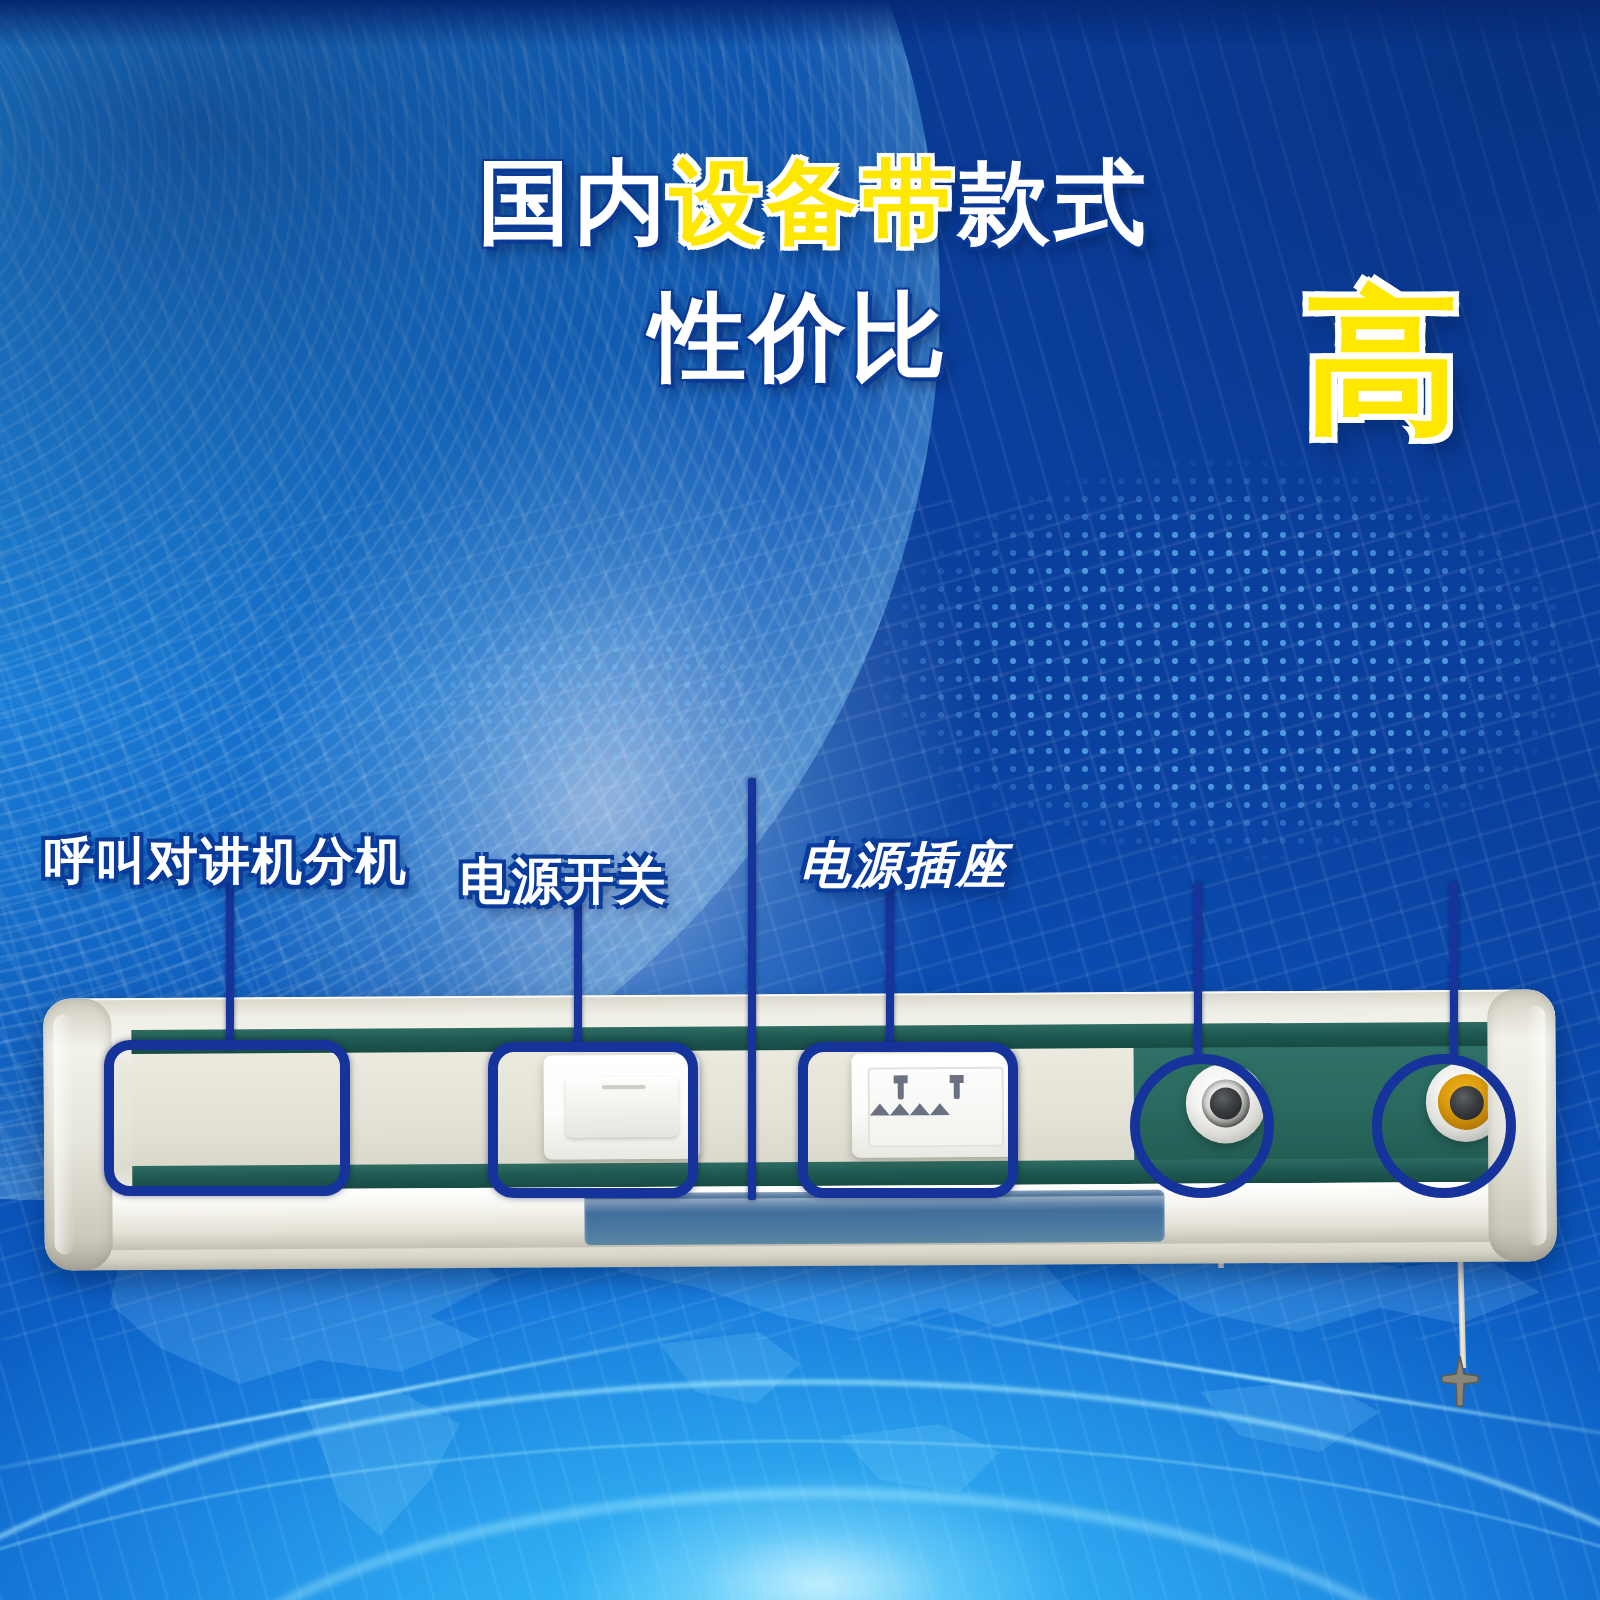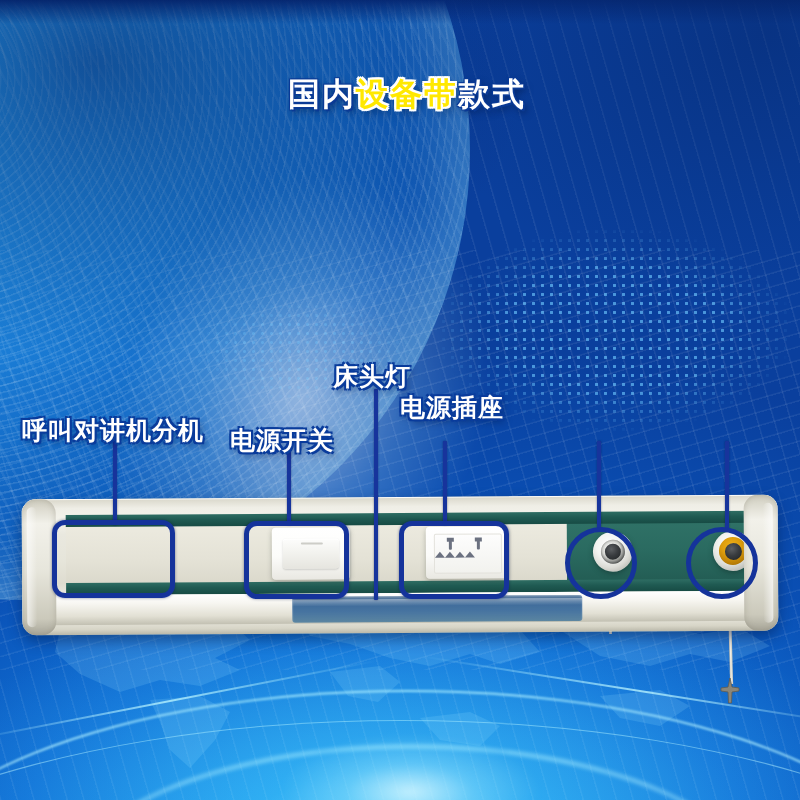--- a/index.html
+++ b/index.html
@@ -113,21 +113,21 @@
     position:absolute;height:2px;background:linear-gradient(90deg,rgba(150,230,255,0),rgba(190,245,255,.8),rgba(150,230,255,0));
     filter:blur(.6px);
   }
 
   
   .headline{
     position:absolute;left:0;top:78px;width:800px;text-align:center;
     z-index:6;pointer-events:none;
   }
   .h-line1{
-    font-size:32px;font-weight:bold;letter-spacing:2px;line-height:1;
+    font-size:46px;font-weight:bold;letter-spacing:2px;line-height:1;
     white-space:nowrap;
     padding-left:14px;
   }
   .h-line2{
     margin-top:22px;font-size:48px;font-weight:bold;letter-spacing:2px;line-height:1;
     white-space:nowrap;
   }
   .tw{
     color:#ffffff;
     text-shadow:
@@ -355,33 +355,38 @@
   <div class="arc arc3"></div>
   <div class="streak" style="left:-40px;top:700px;width:420px;transform:rotate(-11deg);"></div>
   <div class="streak" style="left:420px;top:690px;width:440px;transform:rotate(9deg);"></div>
   <div class="bg-topdark"></div>
   <div class="bg-vign"></div>
 
   <div class="headline">
     <div class="h-line1">
       <span class="tw">国内</span><span class="ty">设备带</span><span class="tw">款式</span>
     </div>
+    <div class="h-line2">
+      <span class="h-line2-inner">
+        <span class="tw">性价比</span>
+        <span class="h-big">高</span>
+      </span>
+    </div>
   </div>
 
   <div class="leader" style="left:113px;top:441px;height:84px;"></div>
   <div class="leader" style="left:287px;top:441px;height:84px;"></div>
   <div class="leader" style="left:374px;top:389px;height:211px;"></div>
   <div class="leader" style="left:443px;top:441px;height:84px;"></div>
   <div class="leader" style="left:597px;top:441px;height:89px;"></div>
   <div class="leader" style="left:725px;top:441px;height:89px;"></div>
 
   <div class="callout" style="left:10px;top:414px;padding-left:12px;">呼叫对讲机分机</div>
   <div class="callout" style="left:230px;top:424px;">电源开关</div>
-  <div class="callout" style="left:333px;top:360px;">床头灯</div>
-  <div class="callout" style="left:400px;top:391px;">电源插座</div>
+  <div class="callout" style="left:400px;top:416px;font-style:italic;">电源插座</div>
 
   <div class="panel">
     <div class="panel-body">
       <div class="panel-face"></div>
       <div class="teal-field"></div>
       <div class="stripe stripe-top"></div>
       <div class="stripe stripe-bottom"></div>
 
 
       <div class="switch">

